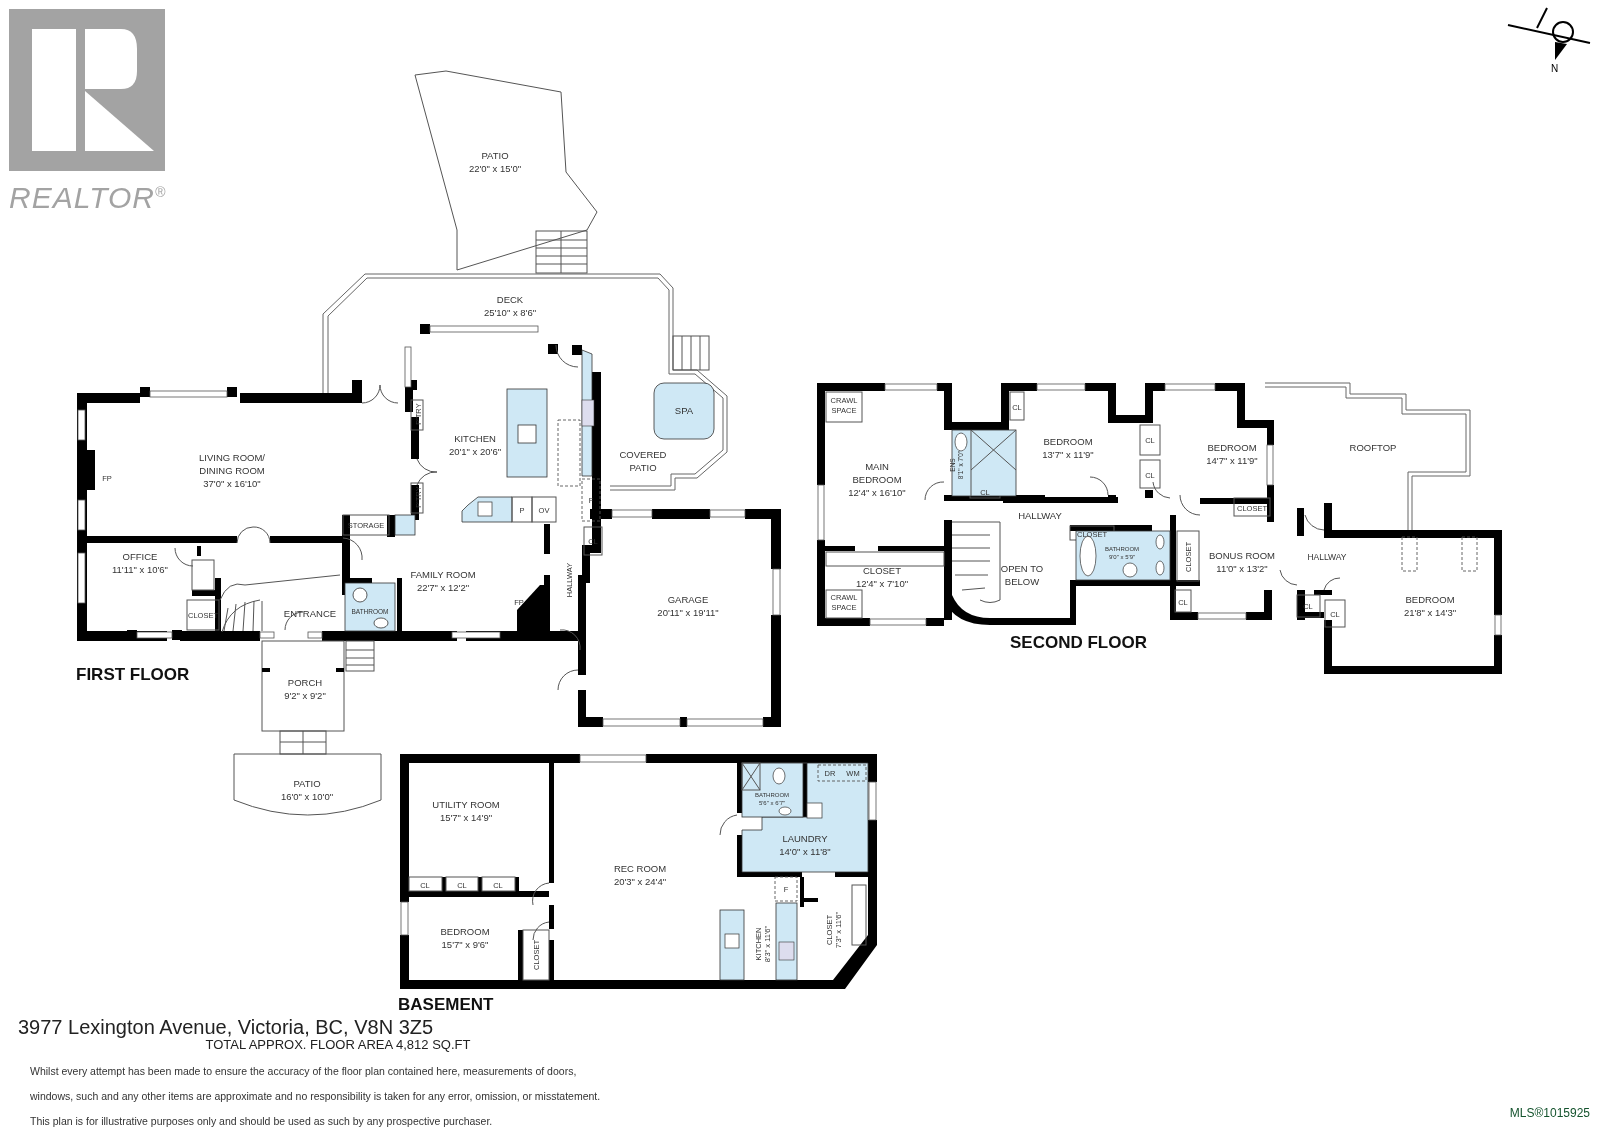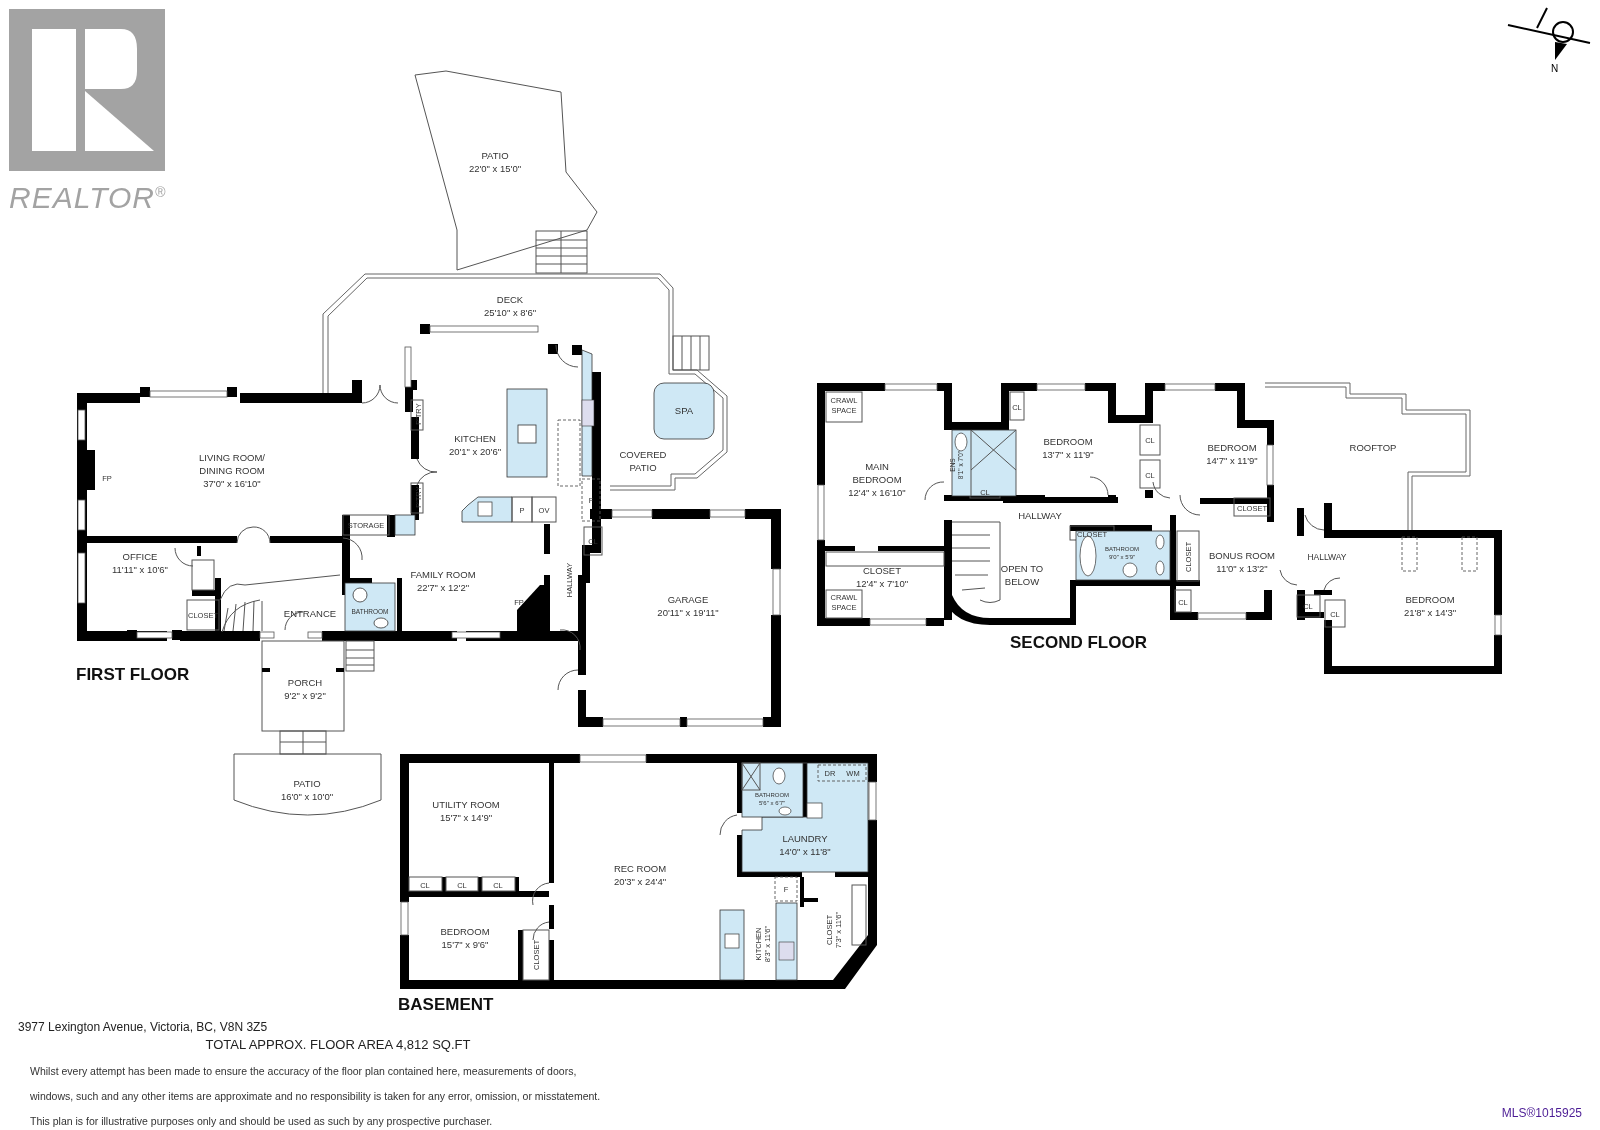--- a/index.html
+++ b/index.html
@@ -8,24 +8,24 @@
   .wall { fill:#000; }
   .lbl { font-family:"Liberation Sans", sans-serif; font-size:9.5px; fill:#333; text-anchor:middle; }
   .lbl-sm { font-family:"Liberation Sans", sans-serif; font-size:7.5px; fill:#333; text-anchor:middle; }
   .floor-title { font-family:"Liberation Sans", sans-serif; font-size:17px; font-weight:bold; fill:#111; }
   .thin { fill:none; stroke:#555; stroke-width:1; }
   .dbl { fill:none; stroke:#666; stroke-width:1; }
   .blue { fill:#cfe8f5; stroke:#333; stroke-width:0.8; }
   .dash { fill:none; stroke:#555; stroke-width:0.9; stroke-dasharray:3 2; }
   .win { fill:#fff; stroke:#555; stroke-width:0.8; }
   .footer { position:absolute; left:18px; top:1018px; width:640px; }
-  .addr { font-size:12px; color:#222; margin:0; line-height:19px; }
+  .addr { font-size:20px; color:#222; margin:0; line-height:19px; }
   .area { font-size:13px; color:#222; margin:0; line-height:16px;text-align:center; }
   .disc { font-size:10.5px; color:#333; margin:12px; line-height:13px; }
-  .mls { position:absolute; right:18px; top:1106px; font-size:12px; color:#4c1d95; }
+  .mls { position:absolute; right:10px; top:1106px; font-size:12px; color:#14532d; }
   .logo { position:absolute; left:9px; top:9px; }
   .logo-box { width:156px; height:162px; background:#a3a3a3; position:relative; }
   .logo-text { font-size:30px; color:#a3a3a3; letter-spacing:1px; line-height:34px; margin-top:4px;font-style:italic; }
 </style>
 </head>
 <body>
 
 <div class="logo">
   <div class="logo-box">
     <svg width="156" height="162" viewBox="0 0 156 162">

